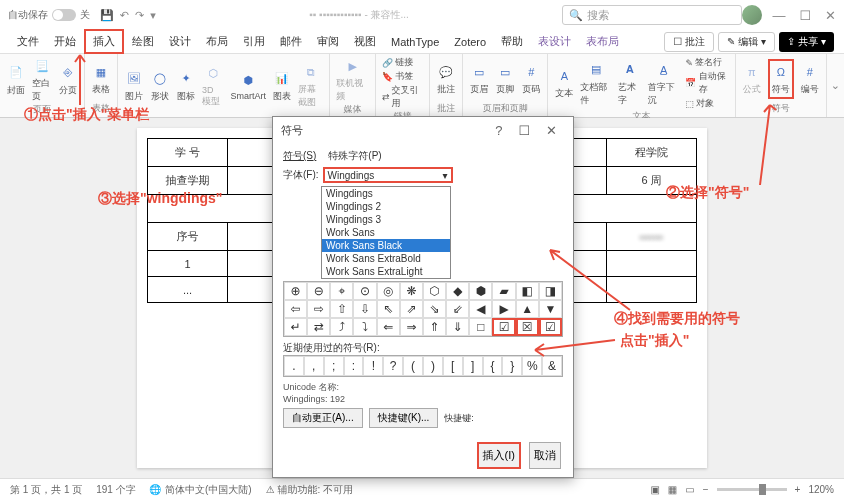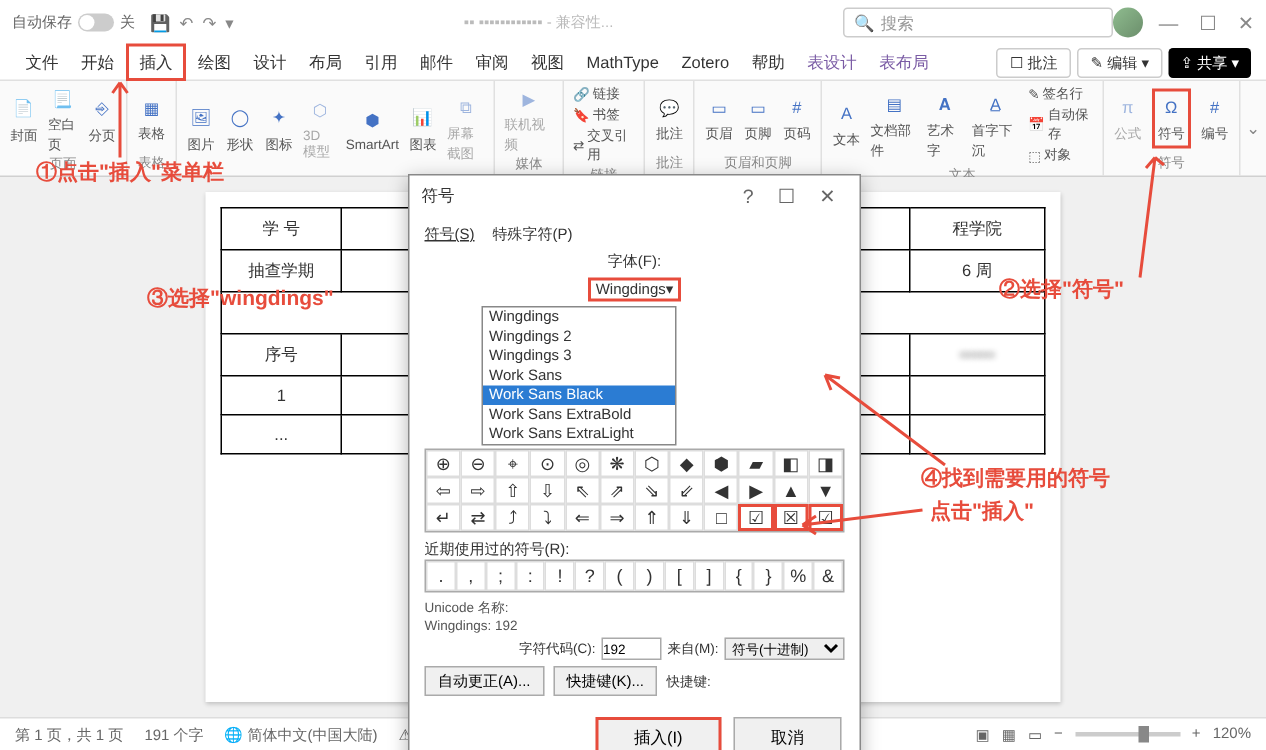--- a/index.html
+++ b/index.html
@@ -42,42 +42,42 @@
 .blur { color: transparent; text-shadow: 0 0 4px #888; }
 
 .dialog { position: absolute; left: 272px; top: 116px; width: 302px; background: #fff; border: 1px solid #888; box-shadow: 0 3px 12px rgba(0,0,0,0.3); z-index: 10; }
 .dlg-titlebar { height: 26px; display: flex; align-items: center; padding: 0 8px; font-size: 11px; }
 .dlg-titlebar .spacer { flex: 1; }
 .dlg-titlebar .ctrl { padding: 0 8px; cursor: pointer; font-size: 13px; color: #666; }
 .dlg-body { padding: 6px 10px; }
 .dlg-tabs { display: flex; gap: 12px; font-size: 10px; margin-bottom: 4px; text-align: center; }
 .dlg-tabs span { cursor: pointer; }
 .dlg-tabs .active { text-decoration: underline; }
-.font-row { display: flex; align-items: center; gap: 4px; font-size: 10px; margin-bottom: 3px; flex-direction: column; }
+.font-row { display: flex; align-items: center; gap: 4px; font-size: 10px; margin-bottom: 3px; }
 .font-row label { }
 .font-input { flex: 1; max-width: 130px; height: 16px; border: 2px solid #e74c3c; padding: 0 3px; font-size: 10px; display: flex; align-items: center; justify-content: space-between; background: #fff; }
 .font-list { border: 1px solid #888; width: 130px; margin-left: 38px; background: #fff; font-size: 10px; }
 .font-list div { padding: 1px 4px; cursor: pointer; }
 .font-list .sel { background: #2b7cd3; color: #fff; }
 
 .sym-grid { display: grid; grid-template-columns: repeat(12, 1fr); border: 1px solid #aaa; margin-top: 2px; }
 .sym-grid div { border: 1px solid #ddd; height: 18px; display: flex; align-items: center; justify-content: center; font-size: 12px; cursor: pointer; }
 .sym-grid .hl { border: 2px solid #e74c3c; }
 .recent-lbl { font-size: 10px; margin-top: 4px; }
 .recent-grid { display: grid; grid-template-columns: repeat(14, 1fr); border: 1px solid #aaa; }
 .recent-grid div { border: 1px solid #ddd; height: 20px; display: flex; align-items: center; justify-content: center; font-size: 12px; }
 .info-row { display: flex; justify-content: space-between; font-size: 9px; margin-top: 4px; color: #555; }
 .code-row { display: flex; align-items: center; gap: 4px; font-size: 9px; margin-top: 3px; }
 .code-row input, .code-row select { height: 15px; font-size: 9px; border: 1px solid #aaa; }
 .code-row input { width: 40px; }
 .code-row select { width: 80px; }
 .btn-row { display: flex; gap: 6px; font-size: 10px; margin-top: 4px; }
 .btn-row button { padding: 2px 8px; border: 1px solid #aaa; background: #f0f0f0; cursor: pointer; font-size: 10px; }
 .dlg-footer { display: flex; justify-content: flex-end; gap: 8px; padding: 8px 12px; }
-.dlg-footer button { padding: 4px 24px; border: 1px solid #aaa; background: #f0f0f0; cursor: pointer; font-size: 11px; }
+.dlg-footer button { padding: 4px 4px; border: 1px solid #aaa; background: #f0f0f0; cursor: pointer; font-size: 11px; }
 .dlg-footer .insert-btn { border: 2px solid #e74c3c; }
 
 .annotation { position: absolute; color: #e74c3c; font-size: 14px; font-weight: bold; pointer-events: none; z-index: 20; }
 .arrow { position: absolute; z-index: 19; }
 
 .statusbar { position: absolute; bottom: 0; left: 0; right: 0; height: 22px; background: #fff; border-top: 1px solid #ddd; display: flex; align-items: center; padding: 0 10px; font-size: 10px; color: #666; gap: 14px; }
 .statusbar .right { margin-left: auto; display: flex; align-items: center; gap: 8px; }
 .zoom-slider { width: 70px; height: 3px; background: #ccc; position: relative; }
 .zoom-slider::after { content: ""; position: absolute; width: 7px; height: 11px; background: #888; top: -4px; left: 42px; }
 </style>
@@ -406,26 +406,20 @@
         <div>]</div>
         <div>{</div>
         <div>}</div>
         <div>%</div>
         <div>&amp;</div>
     </div>
     <div class="info-row">
       <span>Unicode 名称:</span>
     </div>
     <div style="font-size:9px;color:#555">Wingdings: 192</div>
-    <div class="code-row">
-      <span style="margin-left:auto">字符代码(C):</span>
-      <input value="192" style="">
-      <span>来自(M):</span>
-      <select><option>符号(十进制)</option></select>
-    </div>
     <div class="btn-row">
       <button>自动更正(A)...</button>
       <button>快捷键(K)...</button>
       <span style="font-size:9px;align-self:center">快捷键:</span>
     </div>
   </div>
   <div class="dlg-footer">
     <button class="insert-btn">插入(I)</button>
     <button>取消</button>
   </div>

